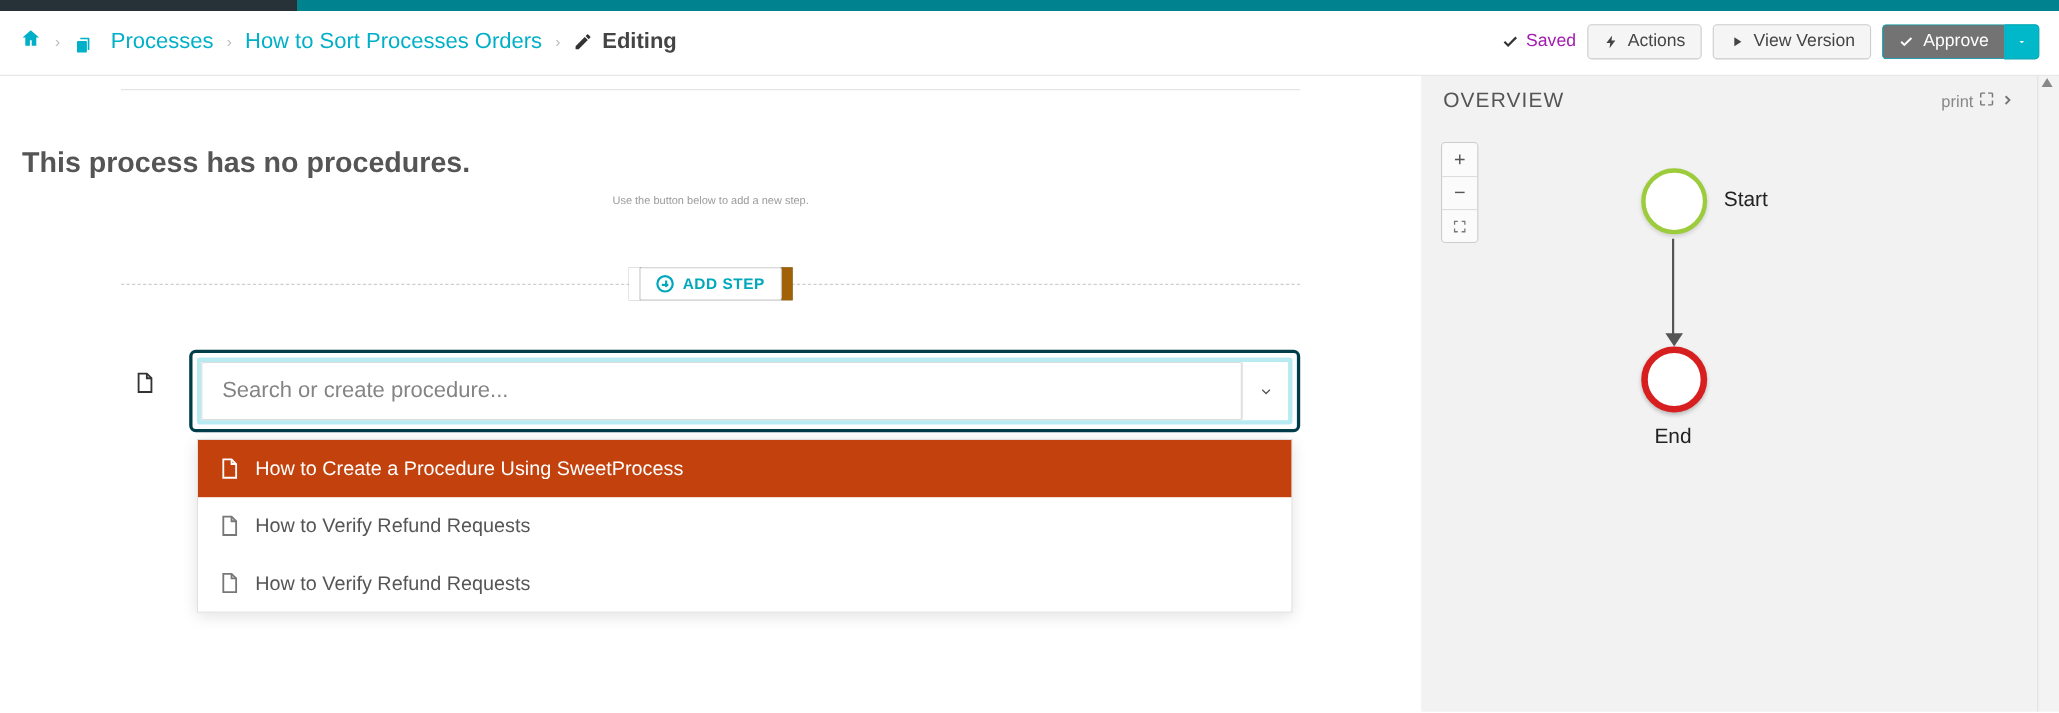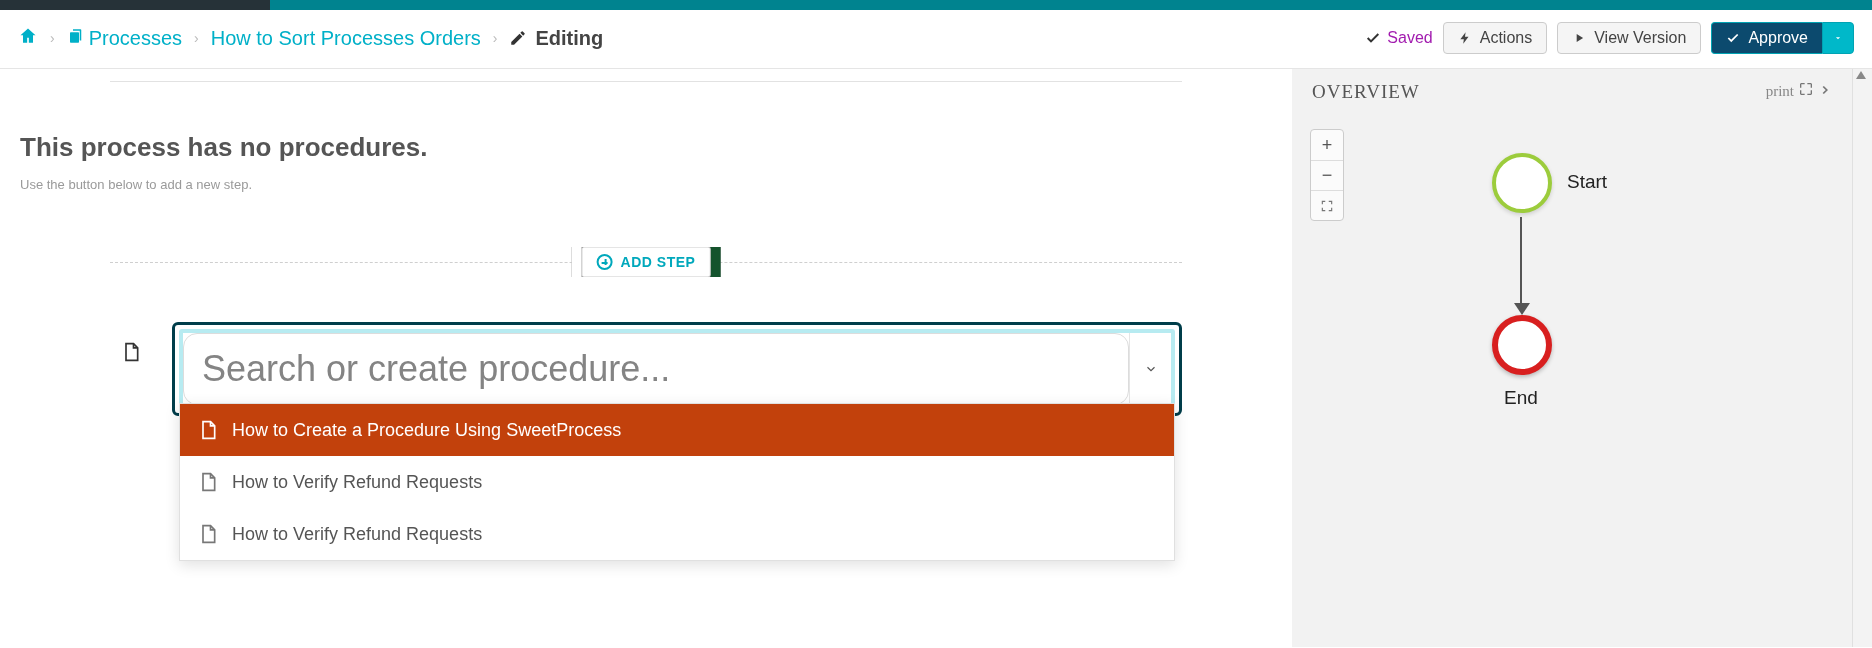--- a/index.html
+++ b/index.html
@@ -42,21 +42,21 @@
   }
   .breadcrumb {
     display: flex;
     align-items: center;
     gap: 12px;
     font-size: 20px;
   }
   .breadcrumb a { color: #00b0c8; text-decoration: none; }
   .bc-sep { color: #bbb; font-size: 14px; }
   .bc-editing { color: #444; font-weight: 600; display: flex; align-items: center; gap: 8px; }
-  .bc-proc { display: flex; align-items: flex-start; gap: 4px; }
+  .bc-proc { display: flex; align-items: flex-end; gap: 16px; }
 
   .header-actions {
     display: flex;
     align-items: center;
     gap: 10px;
     font-size: 16px;
   }
   .saved { color: #a21caf; display: flex; align-items: center; gap: 6px; }
   .btn {
     display: inline-flex;
@@ -66,21 +66,21 @@
     border: 1px solid #ccc;
     border-radius: 4px;
     background: #f5f5f5;
     color: #444;
     cursor: pointer;
     font-size: 16px;
   }
   .btn svg { width: 14px; height: 14px; }
   .btn-approve-group { display: flex; }
   .btn-approve {
-    background: #0c4a6e;
+    background: #737373;
     border: 1px solid #00a3b3;
     color: #fff;
     border-radius: 4px 0 0 4px;
     border-right: none;
   }
   .btn-approve-caret {
     background: #00b8c9;
     border: 1px solid #00a3b3;
     color: #fff;
     border-radius: 0 4px 4px 0;
@@ -127,22 +127,22 @@
     margin: 12px 90px 50px 90px;
   }
 
   .empty-title {
     text-align: left;
     font-size: 26px;
     color: #555;
     margin: 13px 0 14px 0;
   }
   .empty-sub {
-    text-align: left;
-    font-size: 13px;
+    text-align: center;
+    font-size: 10px;
     color: #9a9a9a;
     margin: 0 0 50px 0;
   }
 
   .add-step-row {
     position: relative;
     height: 40px;
     margin: 0 90px;
   }
   .add-step-row .dashed {
@@ -150,21 +150,21 @@
     left: 0; right: 0; top: 50%;
     border-top: 1px dashed #cfcfcf;
   }
   .add-step-btn-wrap {
     position: absolute;
     left: 50%;
     top: 50%;
     transform: translate(-50%, -50%);
     background: #737373;
     border-left: 10px solid #fff;
-    border-right: 10px solid #14532d;
+    border-right: 10px solid #a16207;
   }
   .add-step-btn {
     display: inline-flex;
     align-items: center;
     gap: 8px;
     padding: 6px 14px;
     border: 1px solid #e5e5e5;
     border-radius: 2px;
     background: #fff;
     color: #00a8bc;
@@ -211,23 +211,23 @@
     border: 4px solid #b7ebf1;
     border-radius: 3px;
     margin: 4px;
     position: relative;
     display: flex;
     align-items: stretch;
   }
   .combo-input {
     flex: 1;
     border: 1px solid #dcdcdc;
-    border-radius: 14px;
+    border-radius: 2px;
     padding: 14px 18px;
-    font-size: 36px;
+    font-size: 20px;
     color: #666;
     outline: none;
   }
   .combo-input::placeholder { color: #848484; }
   .combo-caret {
     width: 42px;
     display: flex;
     align-items: center;
     justify-content: center;
     border-left: 1px solid #e5e5e5;
@@ -256,24 +256,23 @@
   }
   .combo-item.active {
     background: #c2410c; 
     color: #fff;
   }
   .combo-item.active svg { stroke: #fff; fill: none; }
 
   
   .ov-header {
     display: flex;
-    align-items: flex-start;
+    align-items: flex-end;
     justify-content: space-between;
     padding: 12px 20px;
-    font-family: Liberation Serif, serif;
   }
   .ov-title {
     font-size: 19px;
     letter-spacing: 1px;
     color: #555;
   }
   .ov-tools {
     display: flex;
     align-items: center;
     gap: 4px;

